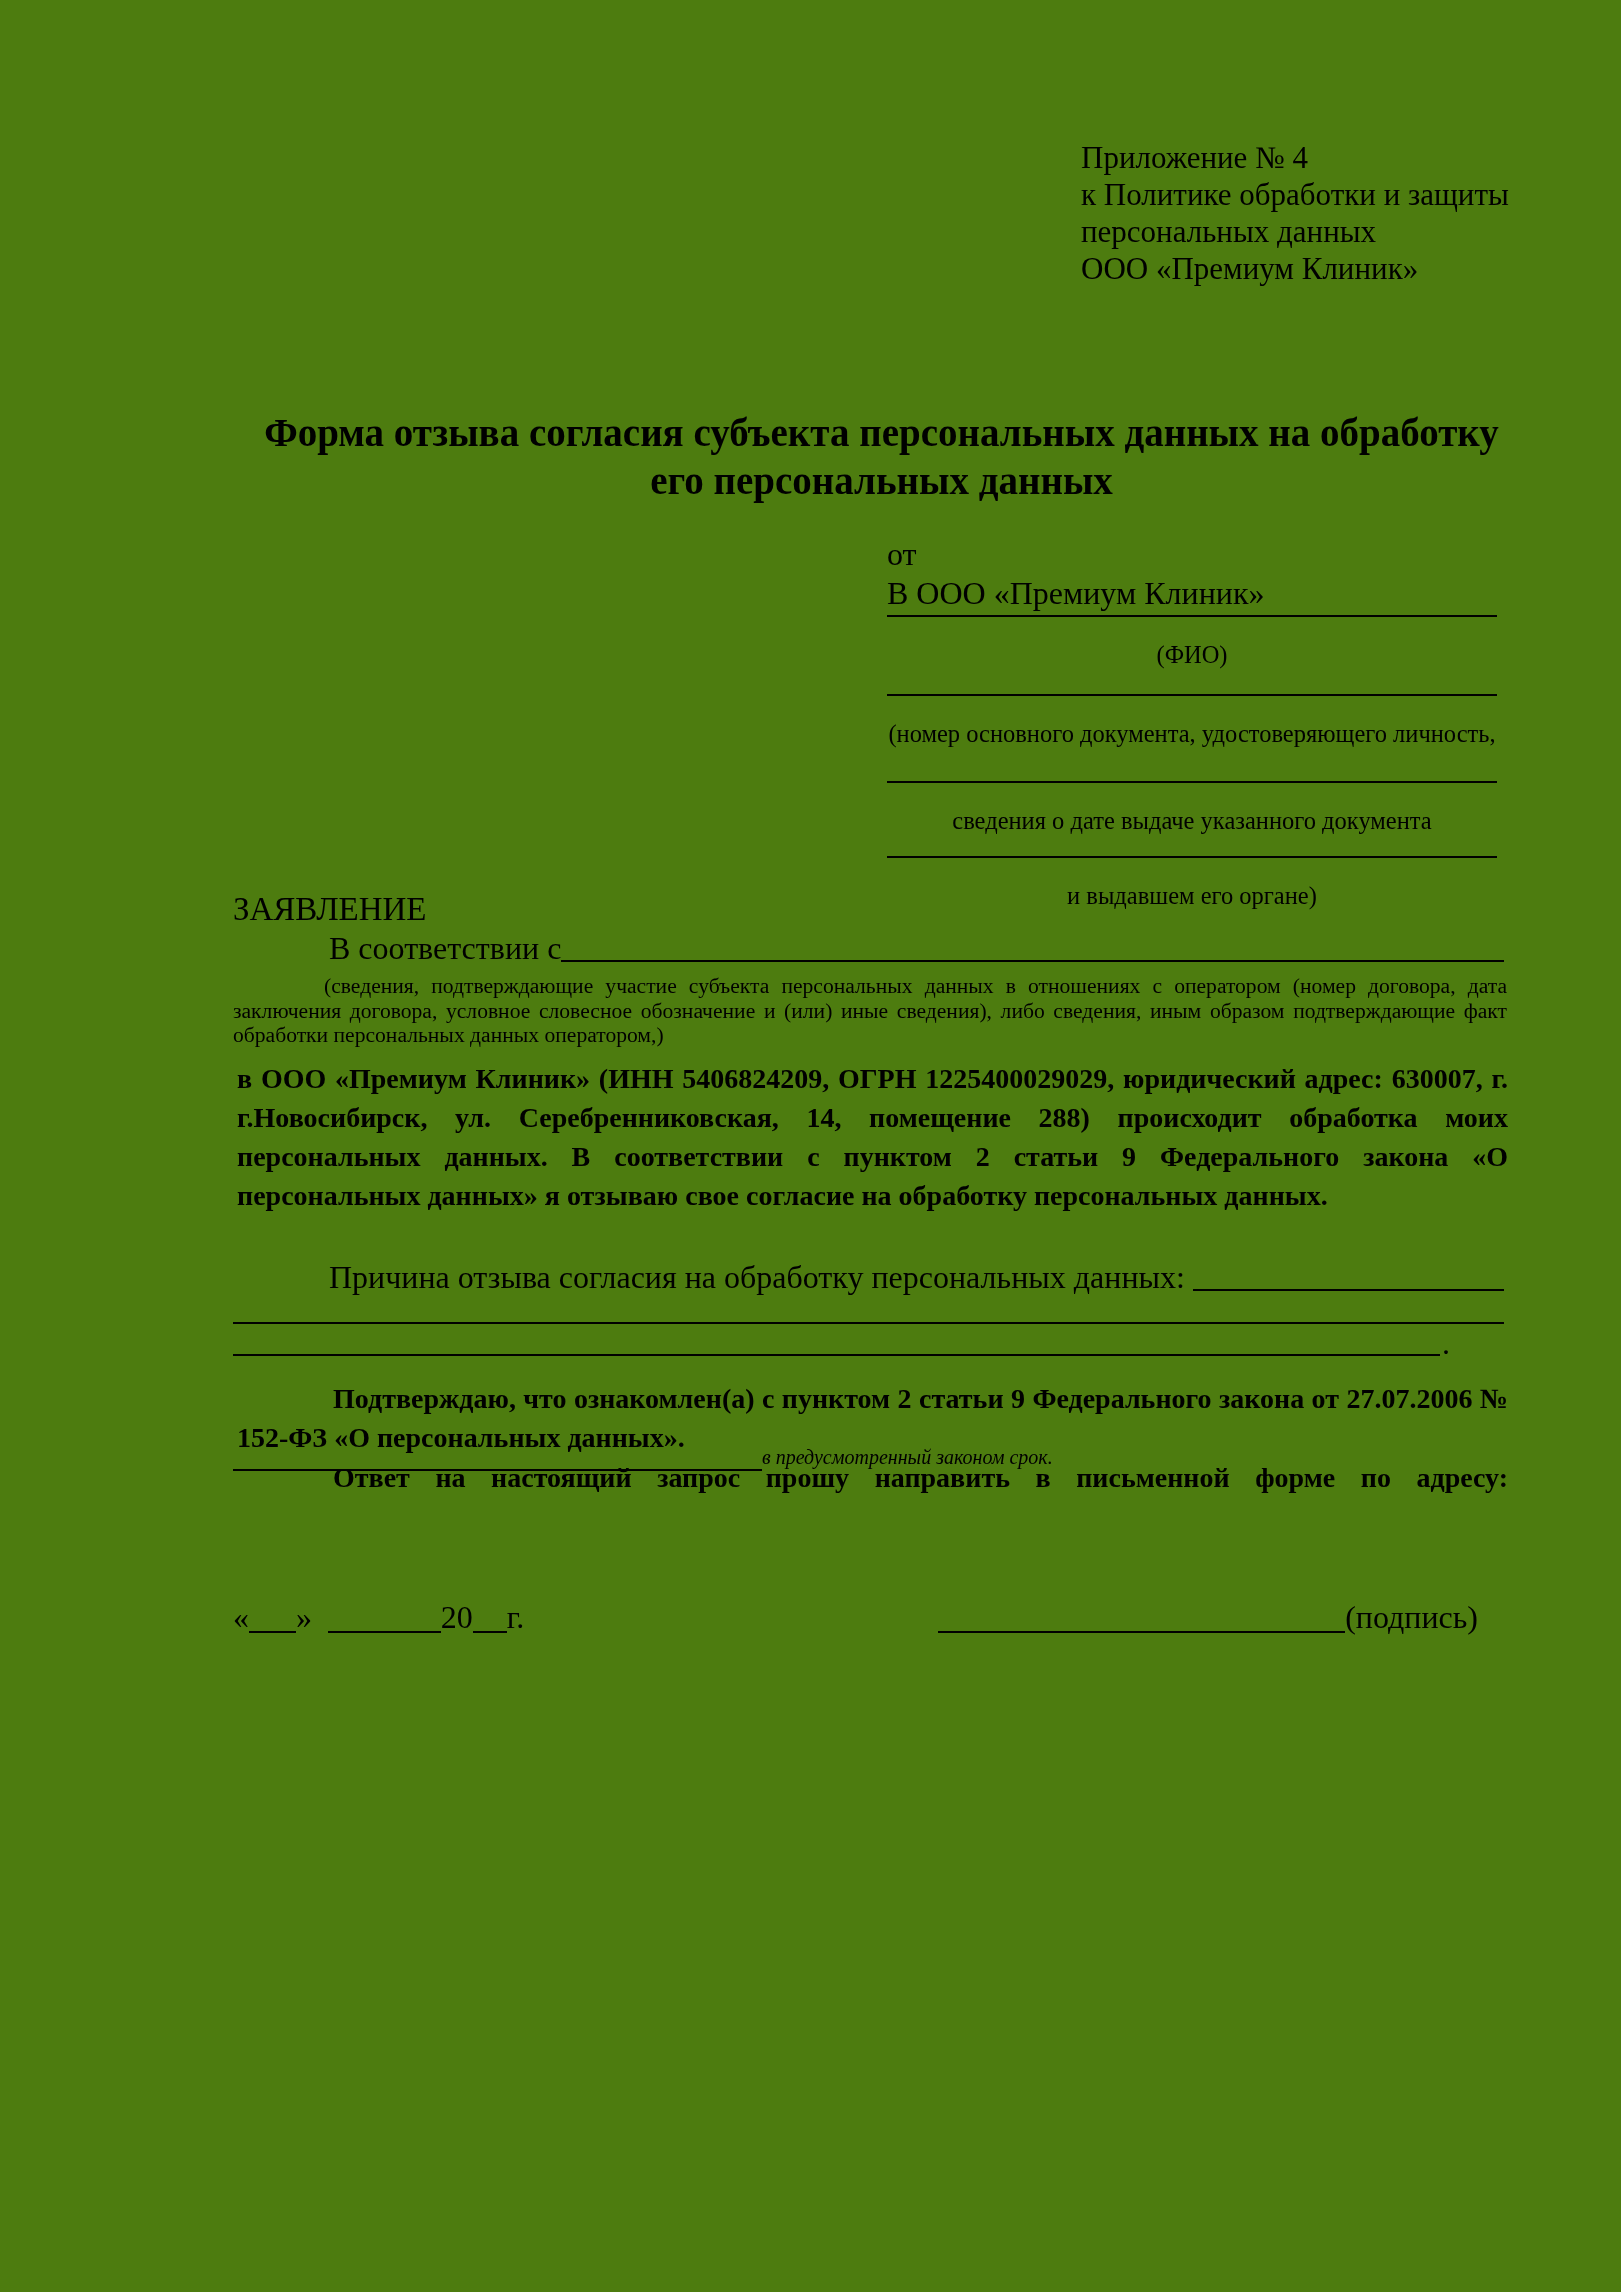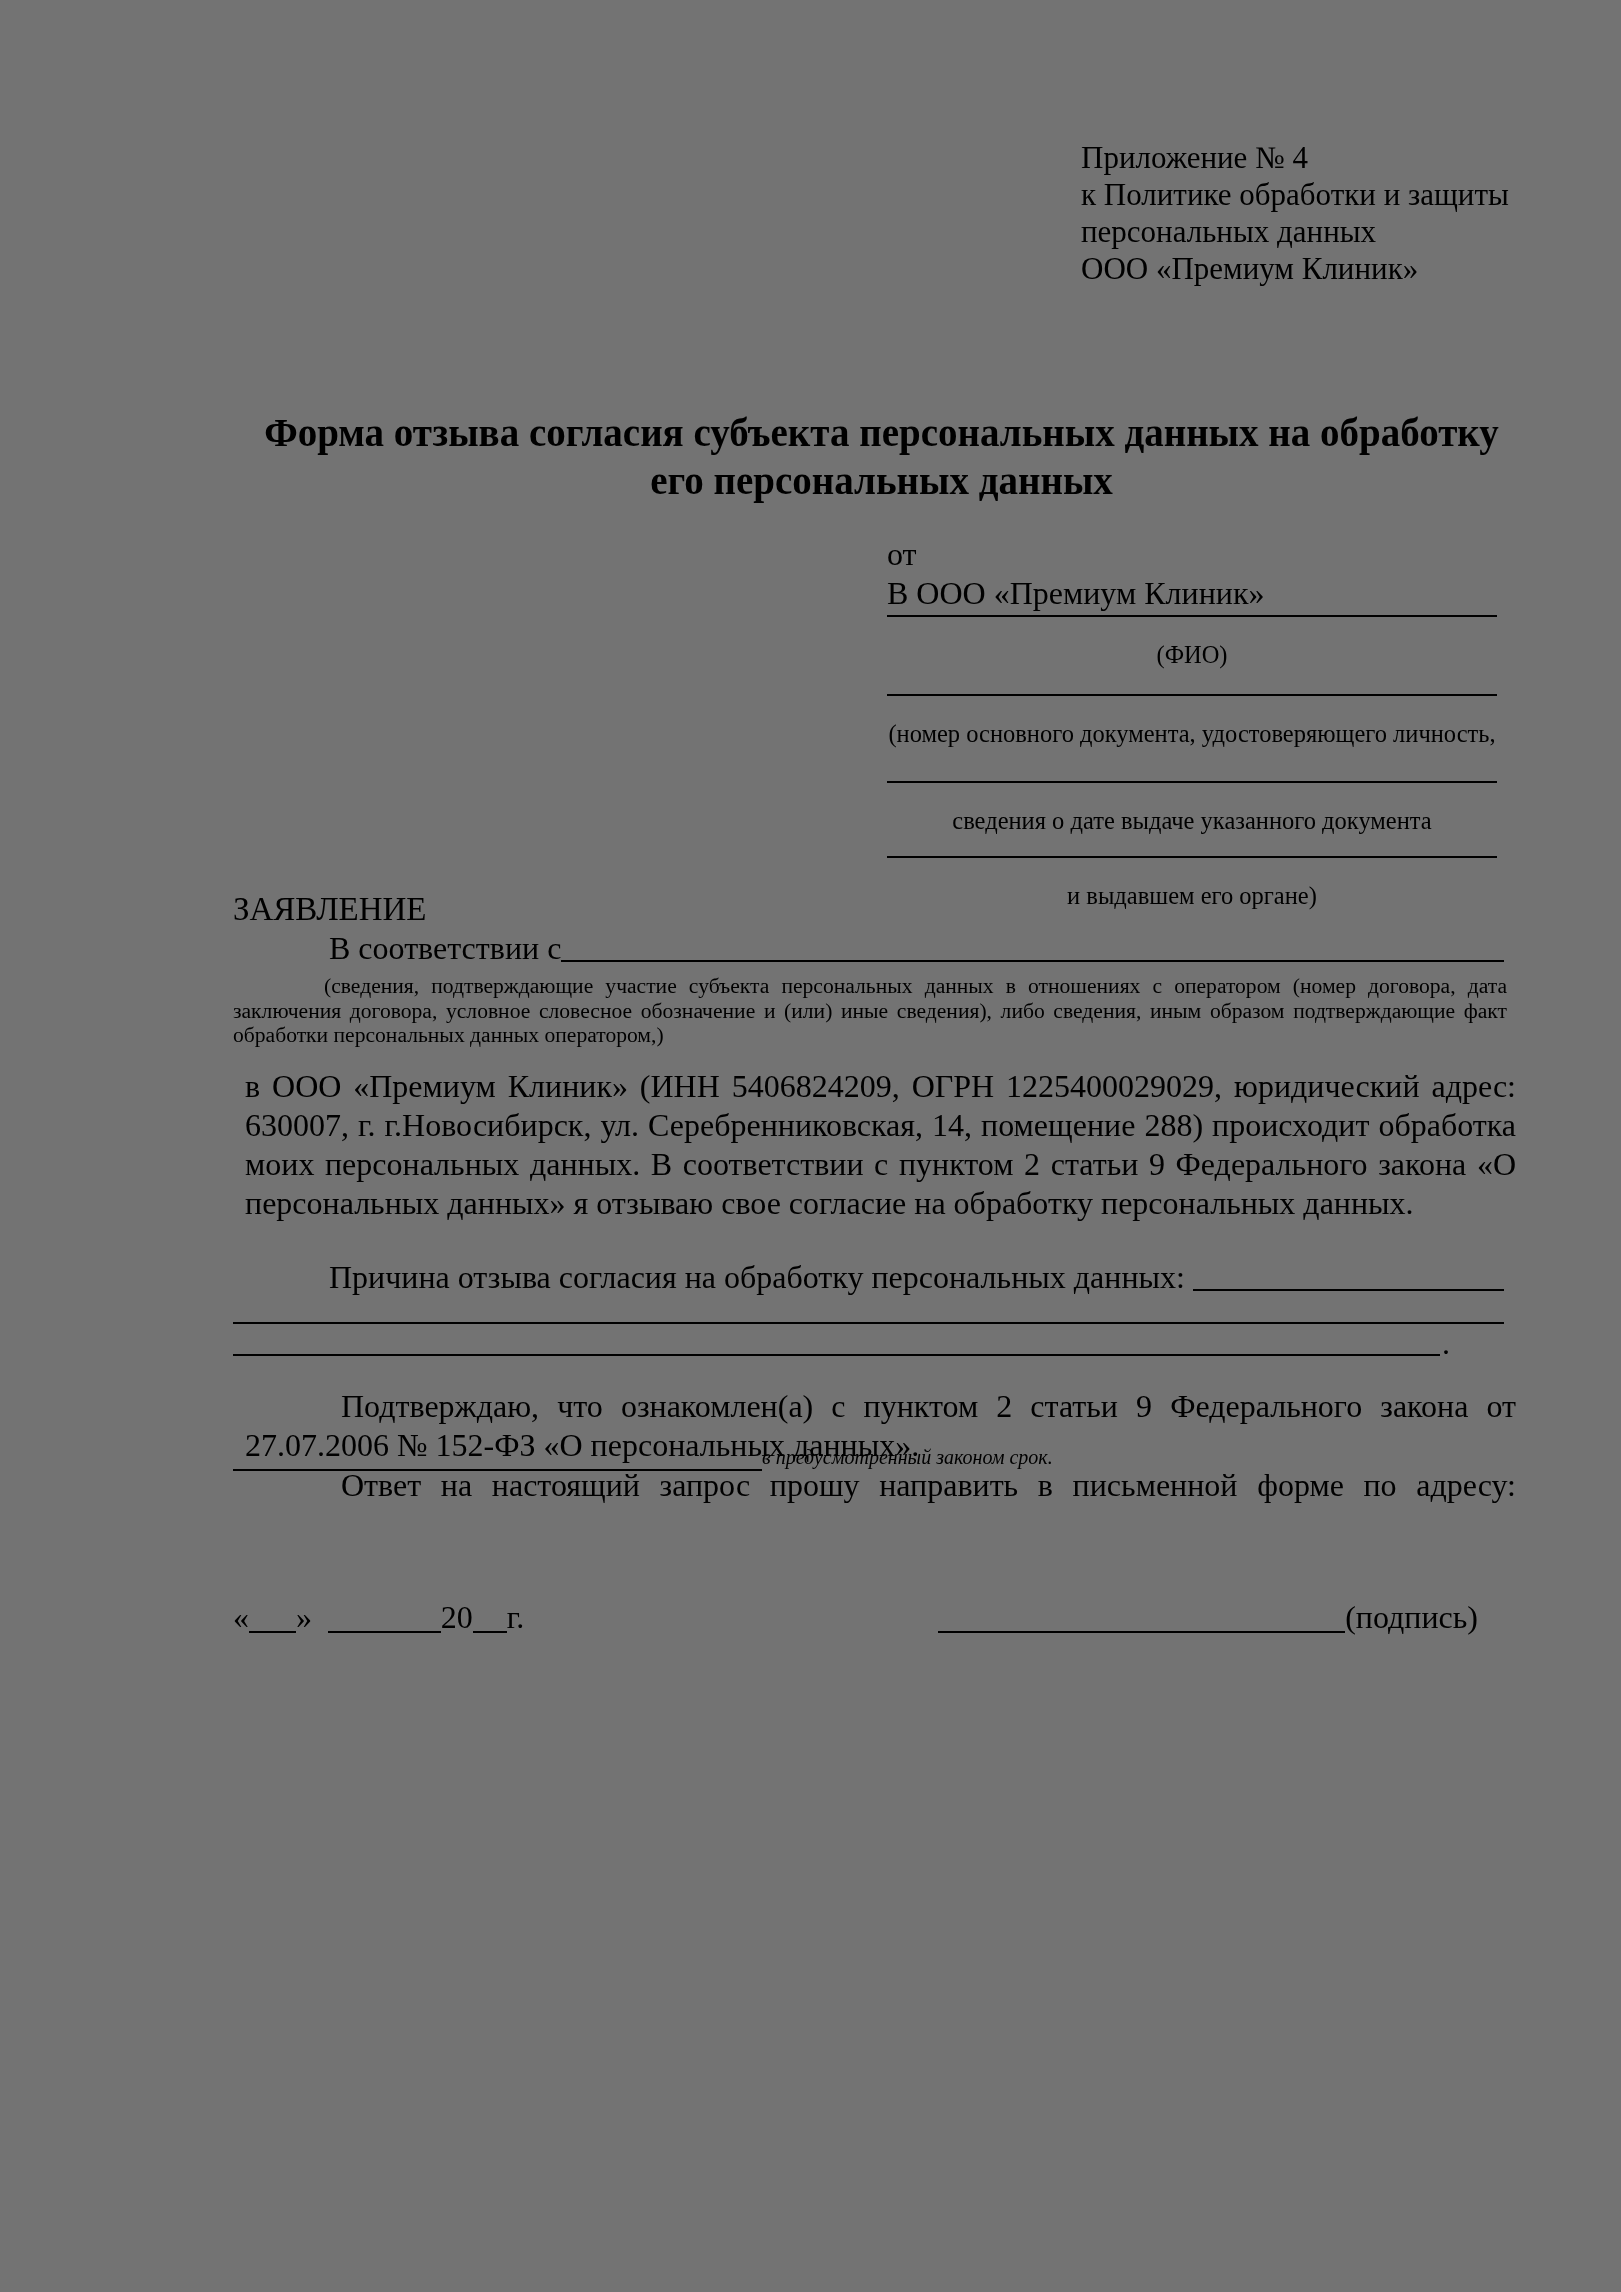--- a/index.html
+++ b/index.html
@@ -1,17 +1,17 @@
 <!DOCTYPE html>
 <html><head>
 <meta charset="utf-8">
 <style>
   html,body { margin:0; padding:0; background:#888; }
   .page {
-    position:relative; width:1621px; height:2293px; background:#737373;
+    position:relative; width:1621px; height:2293px; background:#4d7c0f;
     font-family:"Liberation Serif", serif; color:#000; overflow:hidden;
   }
   .abs { position:absolute; }
 
   .appendix { left:1081px; top:139px; font-size:31px; line-height:37px; }
 
   .doc-title {
     left:233px; top:396px; width:1271px; margin:13px;
     font-size:39px; font-weight:bold; text-align:center; line-height:48px;
   }
@@ -27,21 +27,21 @@
 
   .heading { left:233px; top:890px; width:1271px; text-align:left; font-size:33px; line-height:39px; }
 
   .intro-row { left:233px; top:929px; width:1271px; display:flex; font-size:32px; line-height:39px; height:39px; }
   .intro-row .pre { margin-left:96px; white-space:nowrap; }
   .fill-flex { flex:1; border-bottom:2.9px solid #000; margin-bottom:5.9px; }
 
   .hint { left:233px; top:974px; width:1274px; margin:0; font-size:21.6px; line-height:24.5px;
           text-align:justify; text-indent:91px; }
 
-  .body-par { margin:12px; font-size:32px; line-height:39px; text-align:justify; }
+  .body-par { margin:4px; font-size:28px; line-height:39px; text-align:justify;font-weight:bold; }
   .main-par { left:233px; top:1055px; width:1271px; }
 
   .reason-row { left:233px; top:1258px; width:1271px; display:flex; font-size:32px; line-height:39px; height:39px; }
   .reason-row .lbl { margin-left:96px; white-space:nowrap; padding-right:7.8px; }
 
   .blank-full { left:233px; top:1322px; width:1271px; height:0; border-top:2.9px solid #000; }
   .blank-period-row { left:233px; top:1325px; width:1217px; height:37px; display:flex; font-size:32px; line-height:37px; }
   .blank-period-row .period { padding-left:2px; }
 
   .confirm-par { left:233px; top:1375px; width:1271px; text-indent:96px; }

